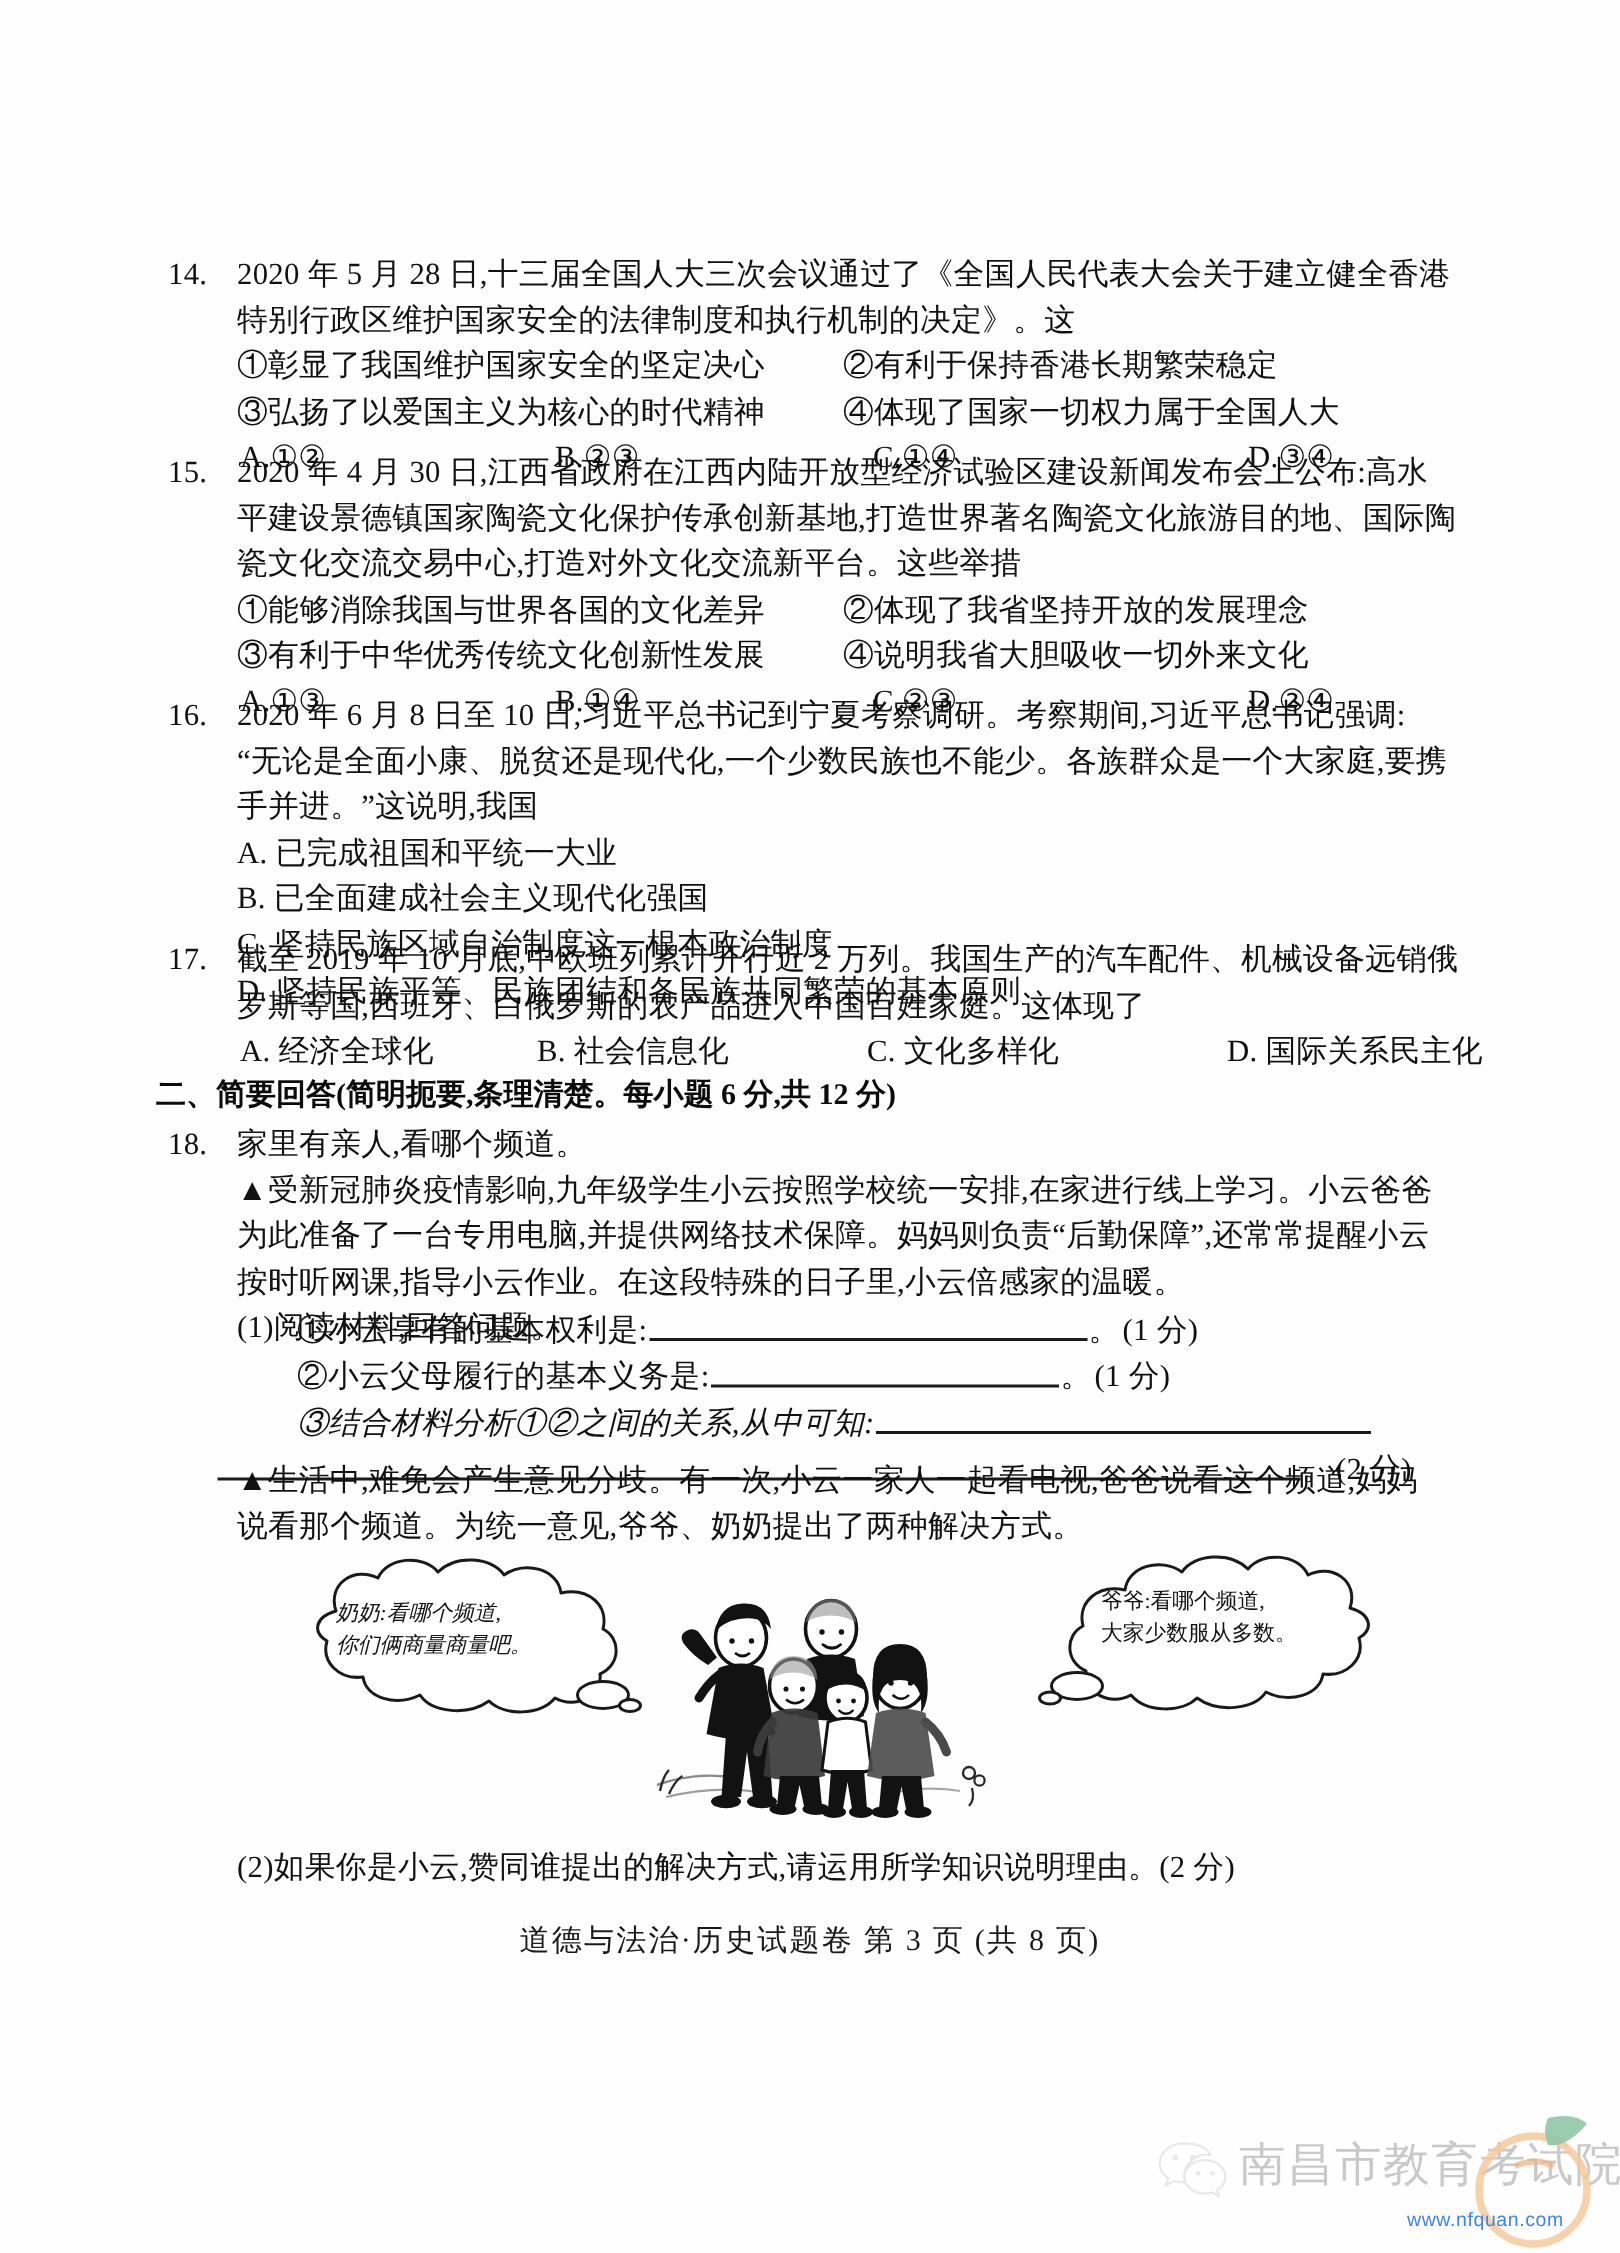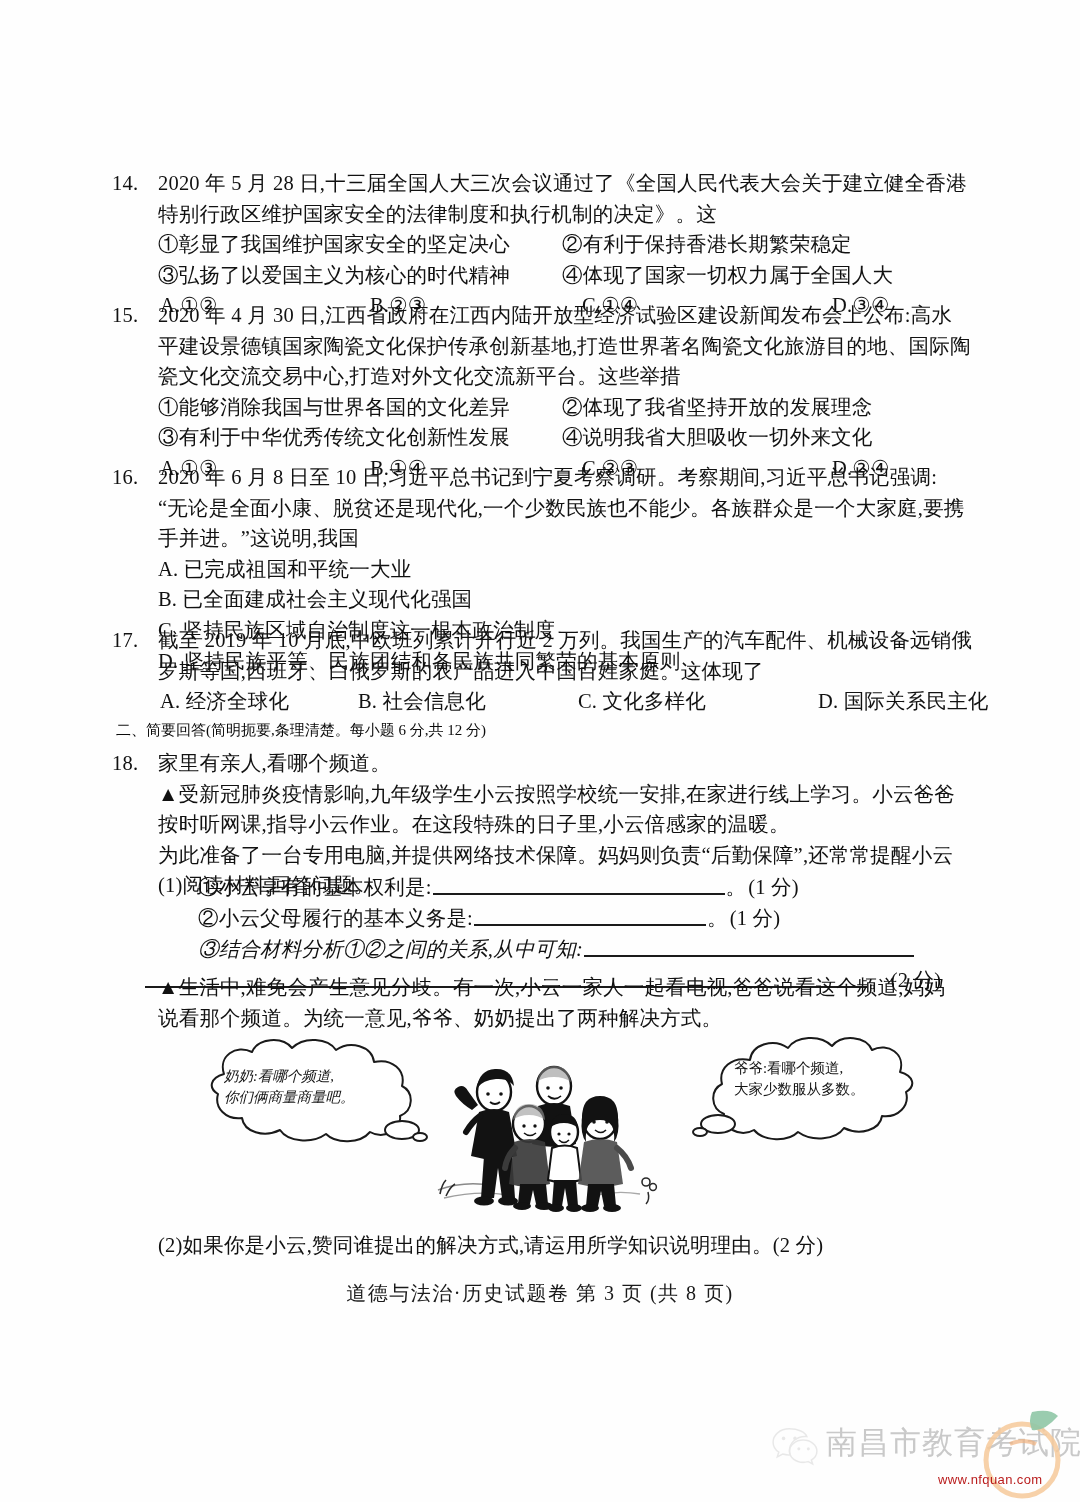--- a/index.html
+++ b/index.html
@@ -72,24 +72,24 @@
 
   
   .opt17-a { left: 2px; }
   .opt17-b { left: 200px; }
   .opt17-c { left: 420px; }
   .opt17-d { left: 660px; }
 
   
   .section-head {
     position: absolute;
-    left: 116px;
-    font-size: 15px;
+    left: 104px;
+    font-size: 20px;
     line-height: 30.6px;
-    font-weight: 400;
+    font-weight: 700;
     white-space: nowrap;
   }
 
   
   .blank-row {
     display: block;
     position: relative;
     height: 33px;
     white-space: nowrap;
   }
@@ -176,21 +176,21 @@
     left: 200px;
     top: 6px;
     width: 104px;
     height: 94px;
   }
   .wm-url {
     position: absolute;
     left: 168px;
     top: 72px;
     font-size: 13px;
-    color: #b91c1c;
+    color: #3b82f6;
     letter-spacing: 0.4px;
     font-family: "Liberation Sans", sans-serif;
     white-space: nowrap;
   }
 </style>
 </head>
 <body>
 
 <div class="page">
 
@@ -266,22 +266,22 @@
     </div>
   </div>
 
   <div class="section-head" style="top:715px;">二、简要回答(简明扼要,条理清楚。每小题 6 分,共 12 分)</div>
 
   <div class="qblock" style="left:112px; top:748px; width:856px;">
     <span class="qnum">18.</span>
     <div class="qbody">
       <span class="line">家里有亲人,看哪个频道。</span>
       <span class="line">▲受新冠肺炎疫情影响,九年级学生小云按照学校统一安排,在家进行线上学习。小云爸爸</span>
+      <span class="line">为此准备了一台专用电脑,并提供网络技术保障。妈妈则负责“后勤保障”,还常常提醒小云</span>
       <span class="line">按时听网课,指导小云作业。在这段特殊的日子里,小云倍感家的温暖。</span>
-      <span class="line">为此准备了一台专用电脑,并提供网络技术保障。妈妈则负责“后勤保障”,还常常提醒小云</span>
       <span class="line">(1)阅读材料,回答问题。</span>
     </div>
   </div>
 
   <div class="qblock" style="left:198px; top:872px; width:790px;">
     <span class="blank-row">
       <span class="blank-label">①小云享有的基本权利是:</span><span class="blank-rule" style="width:292px;"></span><span class="blank-tail">。</span><span class="score">(1 分)</span>
     </span>
   </div>
 

